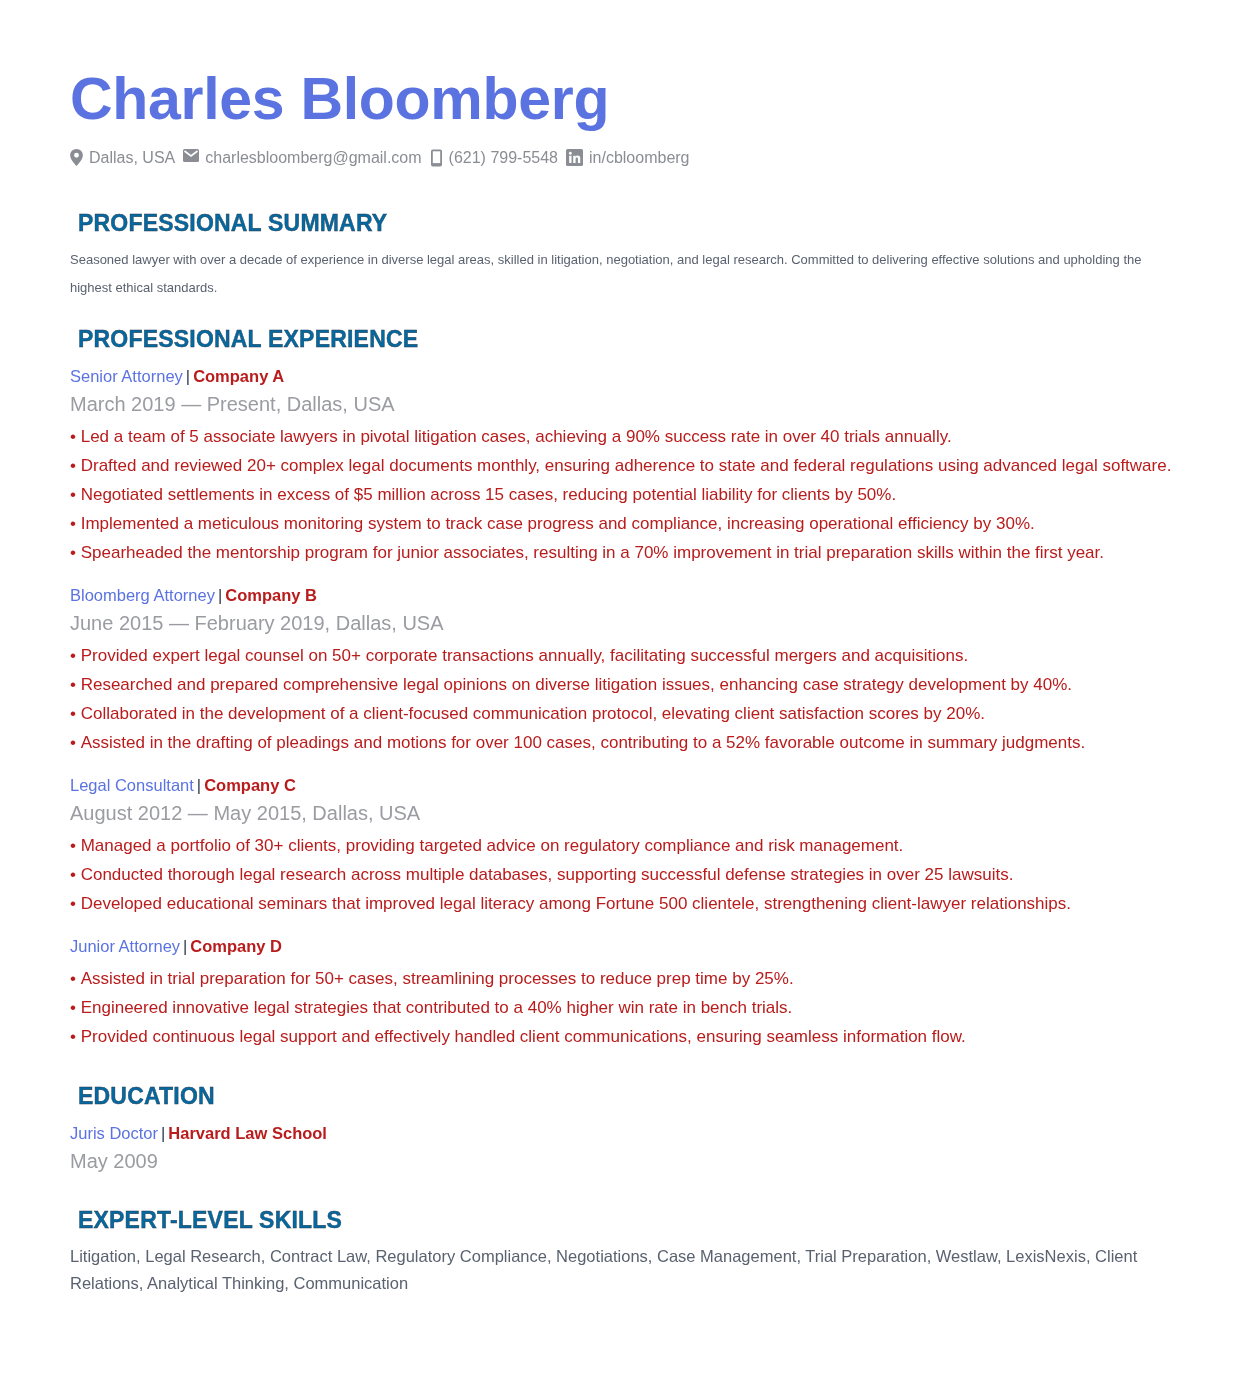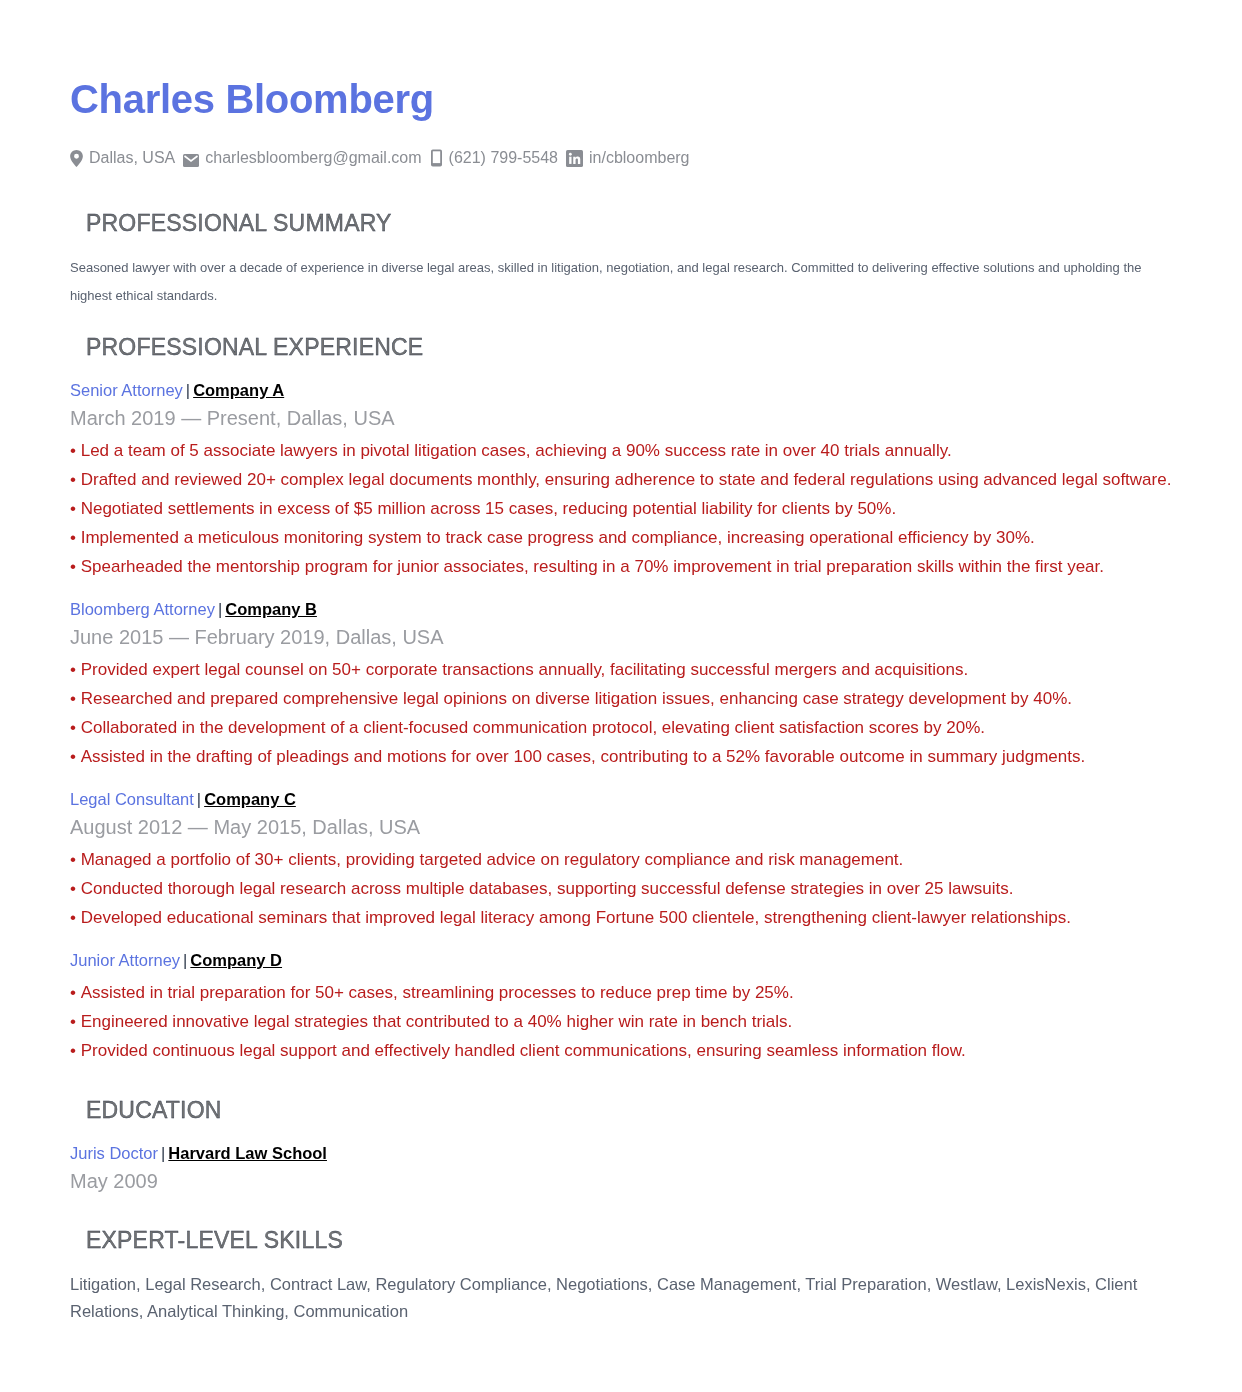--- a/index.html
+++ b/index.html
@@ -11,63 +11,63 @@
       color: #4b5563;
       overflow: hidden;
     }
     .page {
       position: absolute;
       left: 70px;
       top: 72px;
       width: 1110px;
     }
     .name {
-      font-size: 40px;
+      font-size: 59px;
       font-weight: bold;
       color: #5b73e0;
       margin: 0;
       line-height: 54px;
       letter-spacing: -0.3px;
     }
     .contact {
       display: flex;
       align-items: center;
       margin-top: 20px;
       font-size: 16px;
       color: #8a8d93;
       height: 24px;
     }
-    .contact-item { display: flex; align-items: flex-end; margin-right: 8px; }
+    .contact-item { display: flex; align-items: flex-start; margin-right: 8px; }
     .contact-item svg { margin-right: 6px; flex-shrink: 0; }
     .section-title {
       font-size: 23px;
-      font-weight: normal;
-      color: #737373;
+      font-weight: bold;
+      color: #0369a1;
       letter-spacing: 0.2px;
-      margin: 16px;
+      margin: 8px;
       line-height: 30px;
       -webkit-text-stroke: 0.4px #2f3a4c;
     }
     .summary-title { margin-top: 38px; }
     .summary-text {
       font-size: 13px;
       line-height: 28px;
       margin-top: 8px;
       color: #5a6270;
     }
     .exp-title { margin-top: 22px; }
     .job { margin-top: 10px; }
     .job + .job { margin-top: 16px; }
     .job-head {
       font-size: 16.5px;
       line-height: 24px;
     }
     .job-role { color: #5b73e0; }
     .job-sep { color: #2f3a4c; margin: 0 3px; }
-    .job-company { color: #000000; font-weight: bold; text-decoration: underline; }
+    .job-company { color: #b91c1c; font-weight: bold; }
     .job-meta {
       font-size: 20px;
       color: #9a9ca1;
       line-height: 24px;
       margin-top: 4px;
     }
     .bullets { list-style: none; margin: 6px 0 0 0; padding: 0; }
     .bullets li {
       font-size: 17px;
       line-height: 29px;

